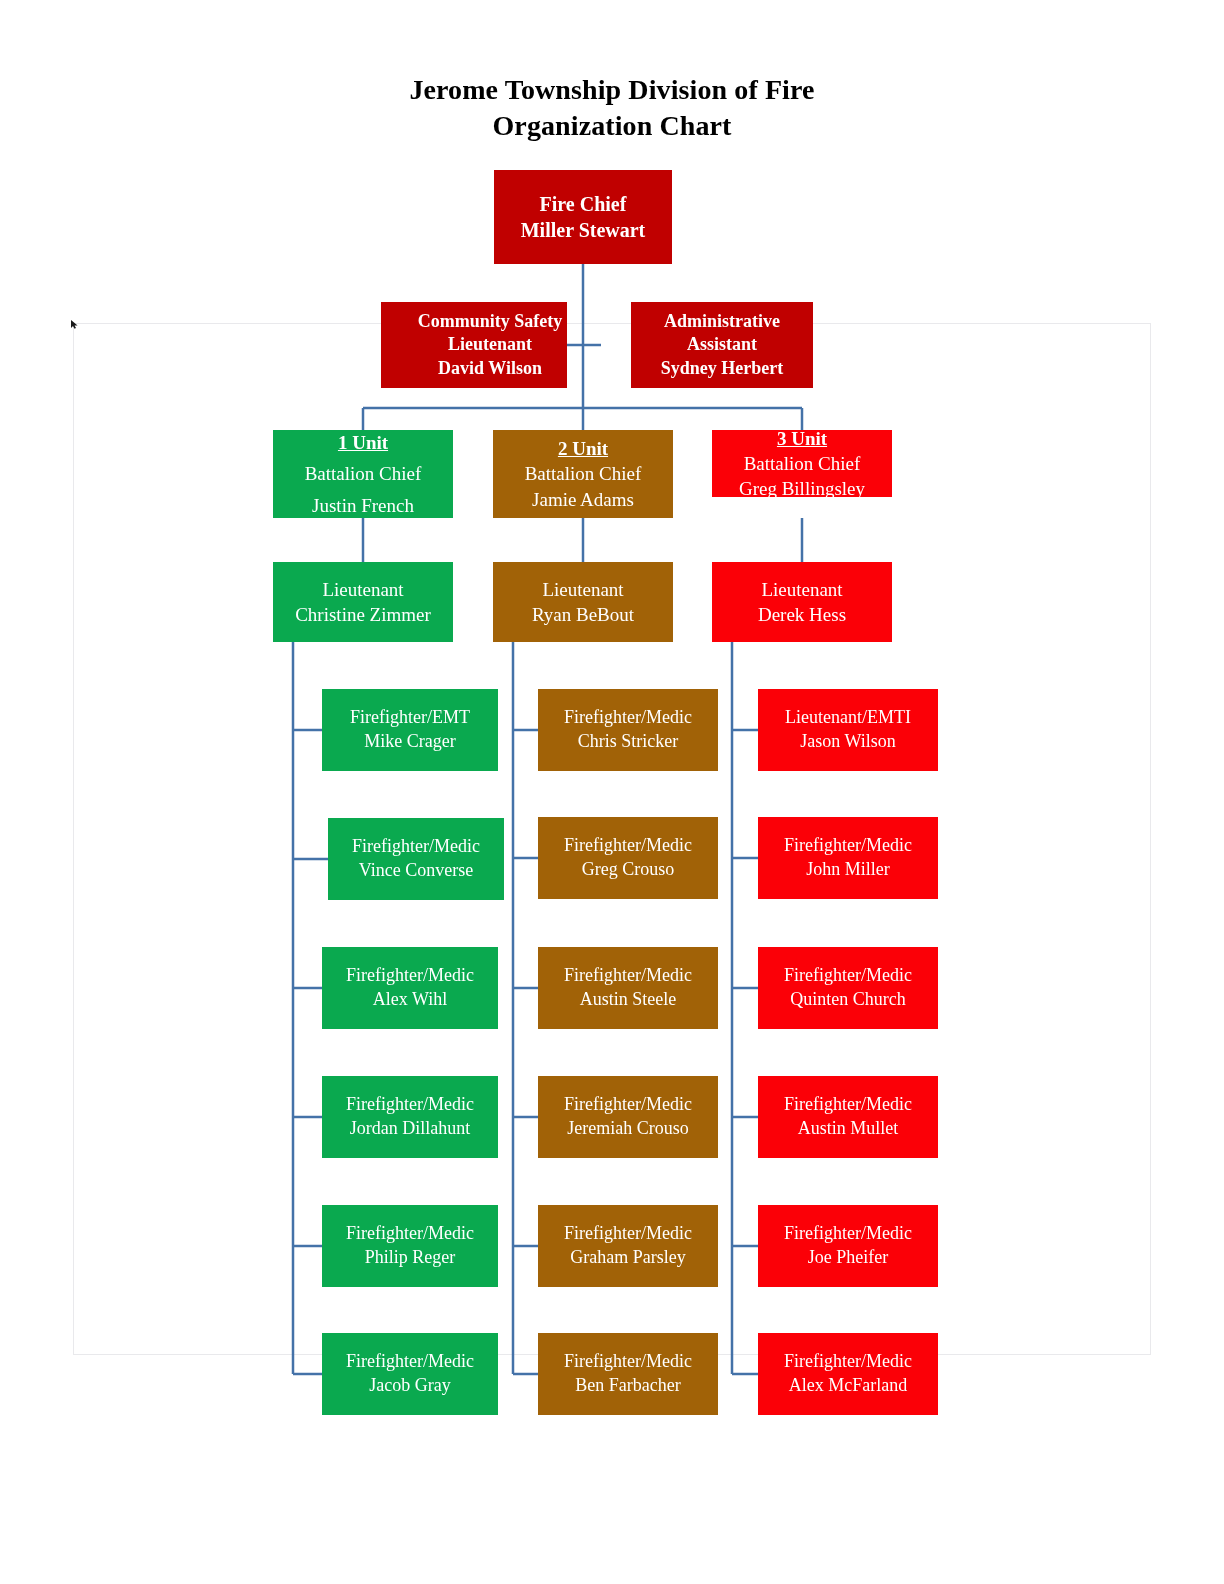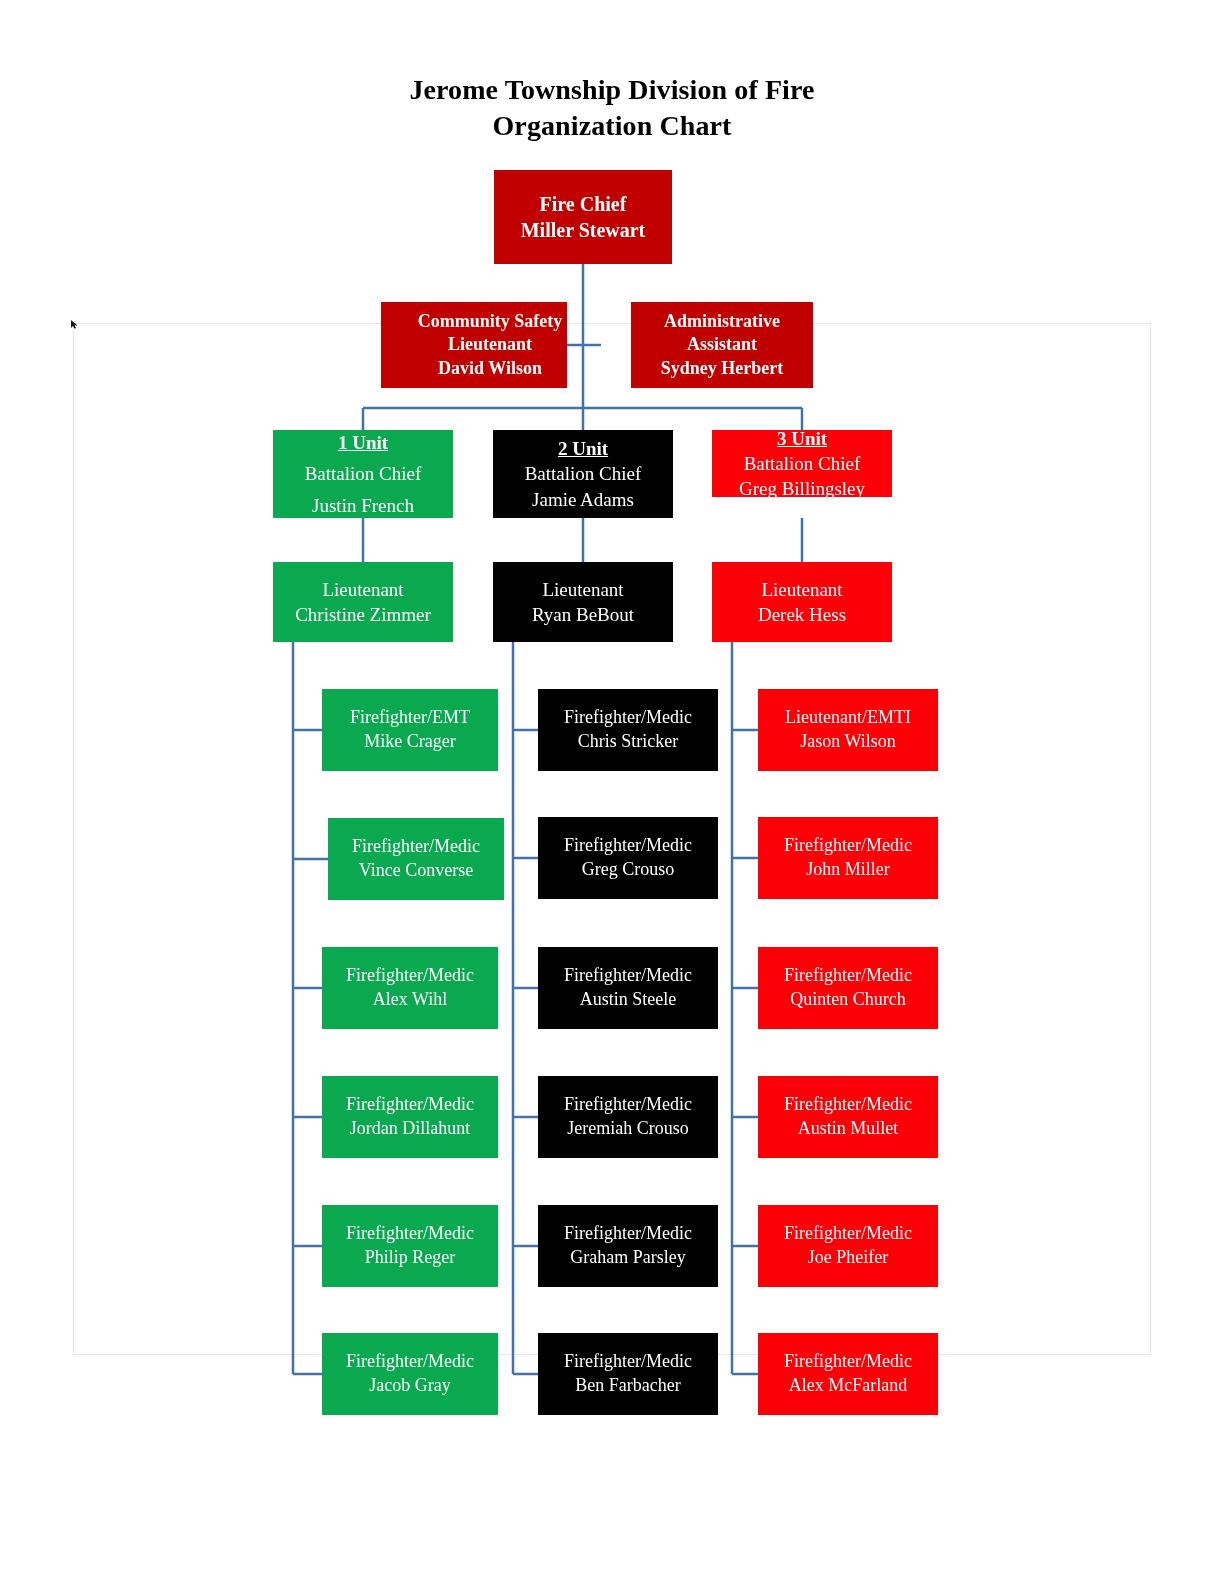--- a/index.html
+++ b/index.html
@@ -91,21 +91,21 @@
   .node.tier-unit { font-size: 19px; }
   .node.tier-unit .unit-label {
     font-weight: bold;
     text-decoration: underline;
   }
   .node.tier-lt { font-size: 19px; }
   .node.tier-ff { font-size: 18px; }
 
   .c-red   { background: #C00000; }
   .c-green { background: #0AA94F; }
-  .c-blue  { background: #000000; }
+  .c-blue  { background: #a16207; }
   .c-brightred { background: #FB0007; }
 </style>
 </head>
 <body>
 
 <div id="chart-root">
 
   <div class="page-frame"></div>
   <div class="frame-handle">
     <svg width="9" height="9" viewBox="0 0 9 9">

